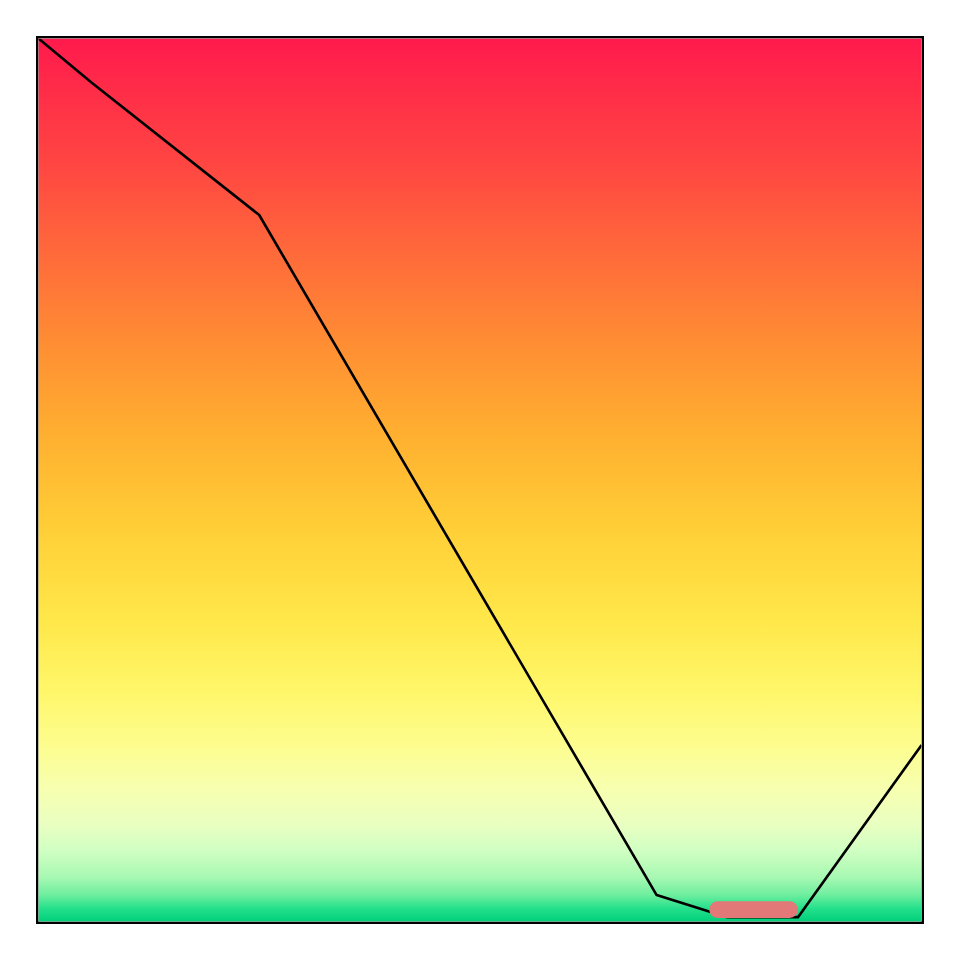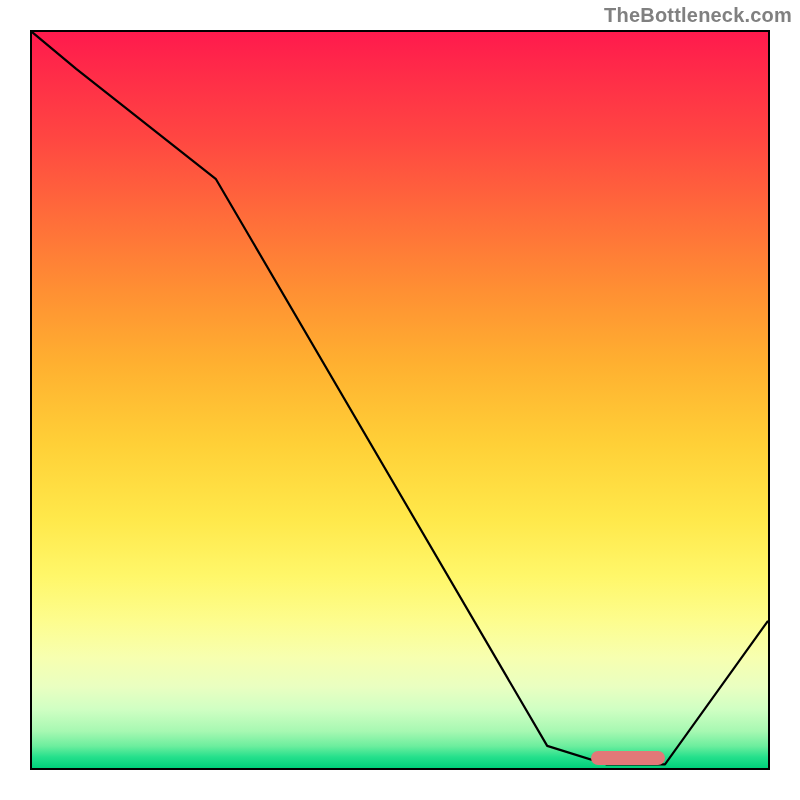--- a/index.html
+++ b/index.html
@@ -62,21 +62,20 @@
     position: absolute;
     background: #e27878;
     border-radius: 7px;
     height: 14px;
   }
 </style>
 </head>
 <body>
 <div class="root">
 
-  <div class="attribution">TheBottleneck.com</div>
 
   <div class="frame">
     <div class="plot-area">
       <div class="gradient"></div>
 
       <svg class="curve" viewBox="0 0 736 736" preserveAspectRatio="none">
         <path fill="none" stroke="#000" stroke-width="2.2" stroke-linejoin="round" d="M0.0 0.0 L44.2 36.8 L184.0 147.2 L515.2 713.9 L574.1 732.3 L633.0 732.3 L736.0 588.8"></path>
       </svg>
 
       <div class="marker" style="left: 559.36px; width: 73.6px; top: 718.696px;"></div>

